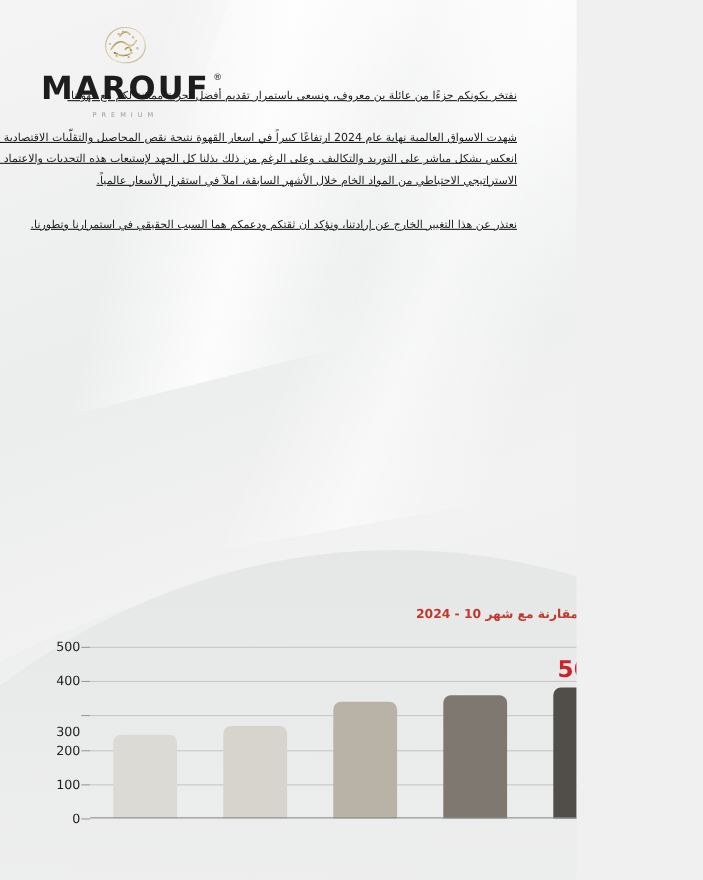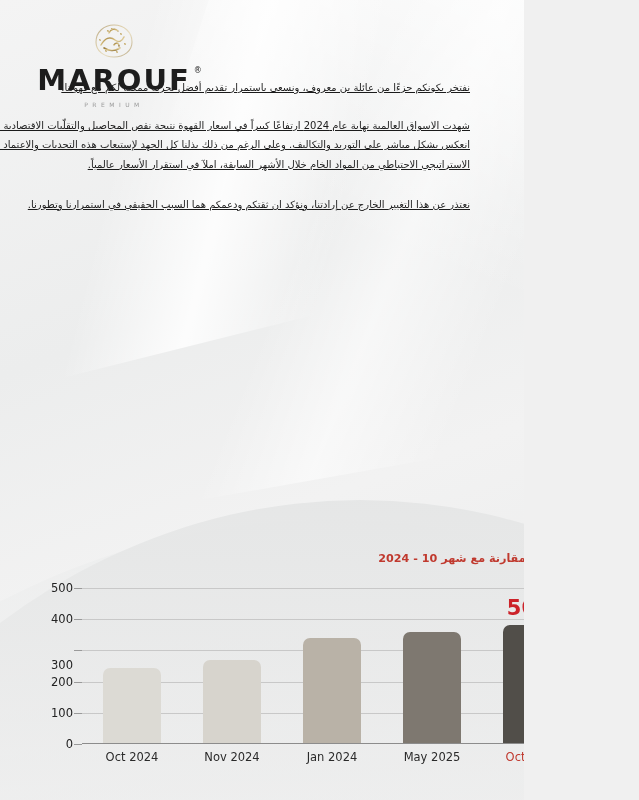--- a/index.html
+++ b/index.html
@@ -337,22 +337,15 @@
       <div class="bars">
           <div class="bar" style="left: 21px; width: 58px; height: 76.44px; background: rgb(220, 218, 212);"></div>
           <div class="bar" style="left: 121px; width: 58px; height: 84.24px; background: rgb(215, 212, 205);"></div>
           <div class="bar" style="left: 221px; width: 58px; height: 106.08px; background: rgb(185, 178, 167);"></div>
           <div class="bar" style="left: 321px; width: 58px; height: 112.32px; background: rgb(126, 120, 112);"></div>
           <div class="bar" style="left: 421px; width: 58px; height: 118.56px; background: rgb(81, 78, 73);"></div>
         </div>
       <div class="axis-base"></div>
     <div class="annotation" style="left: 450px; top: 7.84px; color: rgb(204, 34, 41);">50%</div>
       </div>
-    <div class="xlabels">
-        <div class="xlabel" style="left: 50px;">Oct 2024</div>
-        <div class="xlabel" style="left: 150px;">Nov 2024</div>
-        <div class="xlabel" style="left: 250px;">Jan 2024</div>
-        <div class="xlabel" style="left: 350px;">May 2025</div>
-        <div class="xlabel accent" style="left: 450px;">Oct 2025</div>
-      </div>
   </div>
 
 </div>
 
 </body></html>

